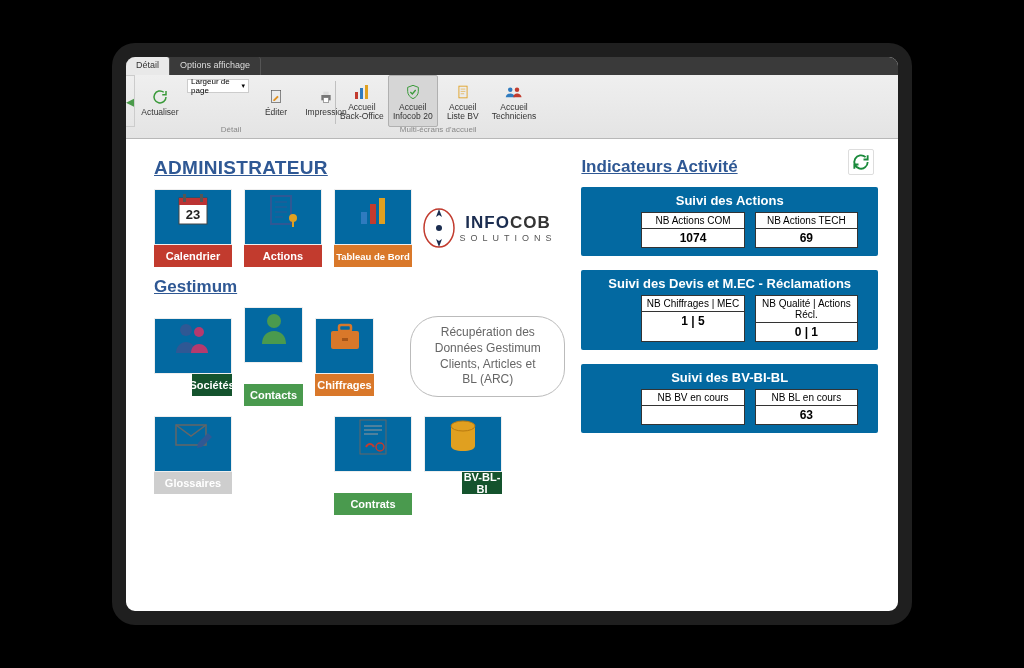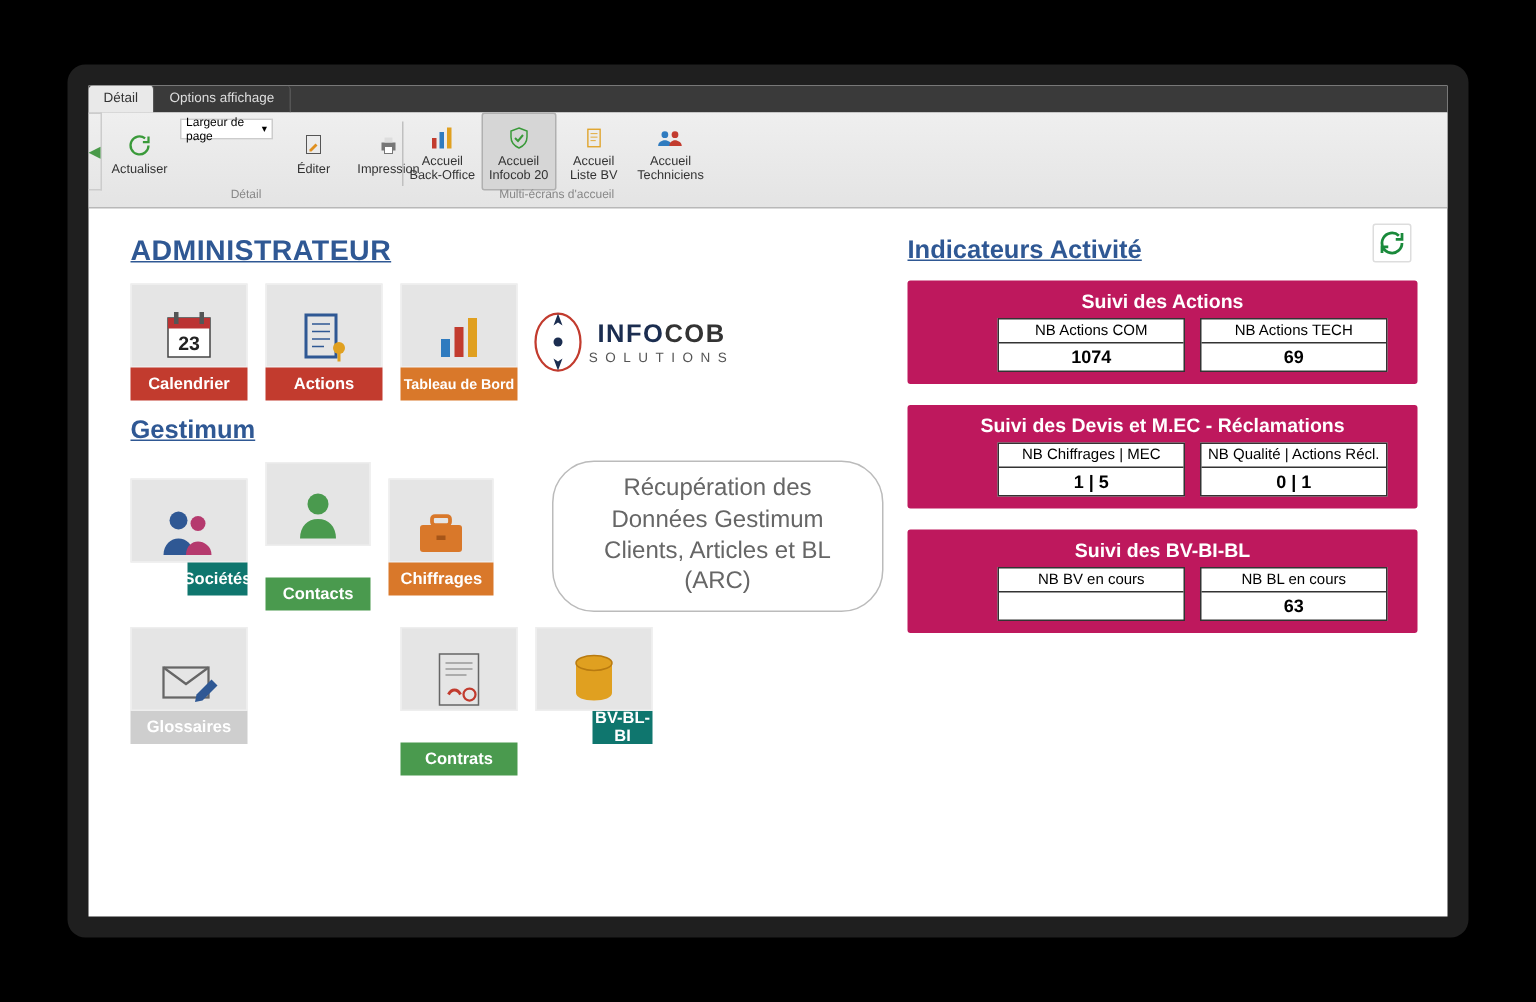--- a/index.html
+++ b/index.html
@@ -1,21 +1,21 @@
 <!DOCTYPE html>
 <html><head>
 <meta charset="utf-8">
 <style>
   * { box-sizing: border-box; margin: 0; padding: 0; font-family: "Segoe UI", Arial, sans-serif; }
   body { background: #000; width: 1024px; height: 668px; display:flex; align-items:center; justify-content:center; }
   .tablet {
-    width: 934px; height: 582px;
+    width: 800px; height: 582px;
     background: #fff;
     border: 14px solid #1f1f1f;
-    border-radius: 12px;
+    border-radius: 23px;
     position: relative;
     overflow: hidden;
     box-shadow: 0 6px 16px rgba(0,0,0,.5);
   }
 
   
   .tabbar { height: 18px; background: #3a3a3a; display:flex; font-size:9px; color:#ddd; }
   .tab { padding:3px 10px; border-right:1px solid #555; border-top-left-radius:3px; border-top-right-radius:3px; cursor:pointer;}
   .tab.active { background:#e9e9e9; color:#333; }
 
@@ -34,35 +34,35 @@
 
   
   .content { display:flex; position:absolute; top:82px; left:0; right:0; bottom:0; padding:10px 20px 16px 28px;}
   .left { flex:1; padding-right:16px; }
   .right{ width:340px; position:relative;}
   h2.section { color:#2f5894; font-weight:bold; text-decoration:underline; font-size:17px; margin:8px 0 10px;}
   h2.section.big { font-size:19px; letter-spacing:.3px;}
 
   .tile-row { display:flex; gap:12px; margin-bottom:10px; }
   .tile { width:78px; display:flex; flex-direction:column; align-items:stretch; text-align:center; cursor:pointer;}
-  .tile .art { height:56px; background:#e5e5e5; border:1px solid #eee; display:flex; align-items:flex-end; justify-content:center;}
+  .tile .art { height:56px; background:#0369a1; border:1px solid #eee; display:flex; align-items:flex-start; justify-content:center;}
   .tile .cap { height:22px; display:flex; align-items:center; justify-content:center; color:#fff; font-size:11px; font-weight:600;}
-  .cap-red{background:#c23b2e;} .cap-orange{background:#d9782a;} .cap-blue{background:#0f766e;margin-left:38px;} .cap-green{background:#4a9a4e;margin-top:21px;} .cap-gray{background:#cecece; color:#444;}
+  .cap-red{background:#c23b2e;} .cap-orange{background:#d9782a;} .cap-blue{background:#14532d;margin-left:38px;} .cap-green{background:#4a9a4e;margin-top:21px;} .cap-gray{background:#cecece; color:#444;}
 
   .logo-box { width:130px; height:78px; display:flex; align-items:center; justify-content:center; }
   .logo-text { display:flex; flex-direction:column; align-items:center; }
   .logo-text .big{ font-size:17px; font-weight:700; color:#1b2d50; letter-spacing:1px;}
   .logo-text .big span.cob{ color:#333;}
   .logo-text .sub{ font-size:9px; letter-spacing:5px; color:#555;}
 
-  .gray-pill { border:1px solid #bbb; border-radius:28px; padding:8px 20px; font-size:16px; color:#666; text-align:center; line-height:1.3; }
+  .gray-pill { border:1px solid #bbb; border-radius:28px; padding:8px 20px; font-size:12px; color:#666; text-align:center; line-height:1.3; }
 
   
   .refresh-btn { position:absolute; top:0; right:4px; width:26px; height:26px; border:1px solid #ddd; border-radius:2px; display:flex; align-items:center; justify-content:center; color:#1a8a3b; font-size:18px; cursor:pointer;}
-  .panel { background:#be185d; border-radius:2px; padding:6px 20px 8px; margin-bottom:14px;}
+  .panel { background:#0369a1; border-radius:2px; padding:6px 20px 8px; margin-bottom:14px;}
   .panel-title { color:#fff; font-weight:700; font-size:13px; text-align:center; margin-bottom:4px;}
   .panel-row { display:flex; gap:10px;margin-left:40px; }
   .card { flex:1; background:#fff; border:1px solid #333; text-align:center; font-size:10px;}
   .card .lab{ border-bottom:1px solid #333; padding:2px 0;}
   .card .val{ font-weight:700; font-size:12px; padding:2px;}
 
   
   svg { display:block; }
 </style>
 </head>

